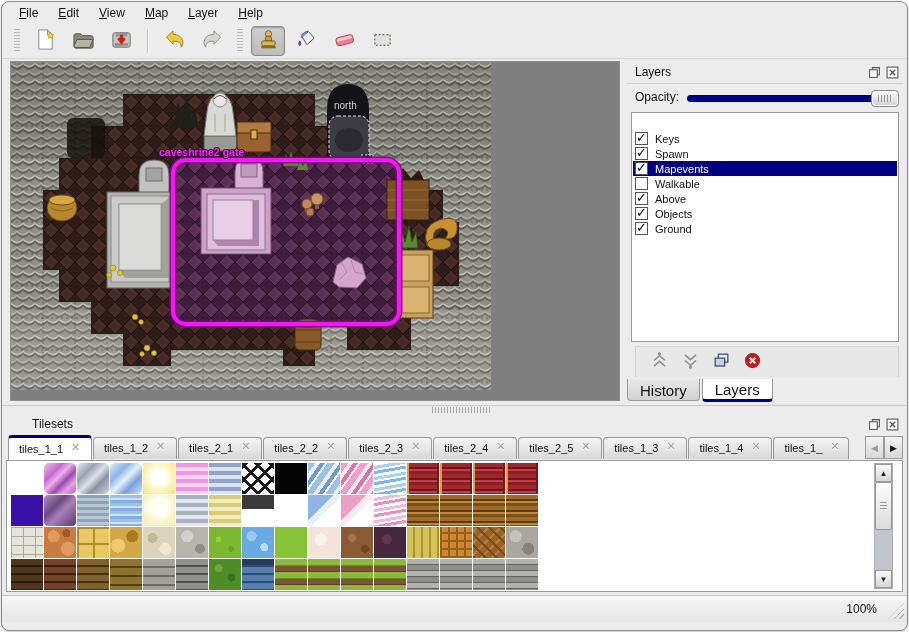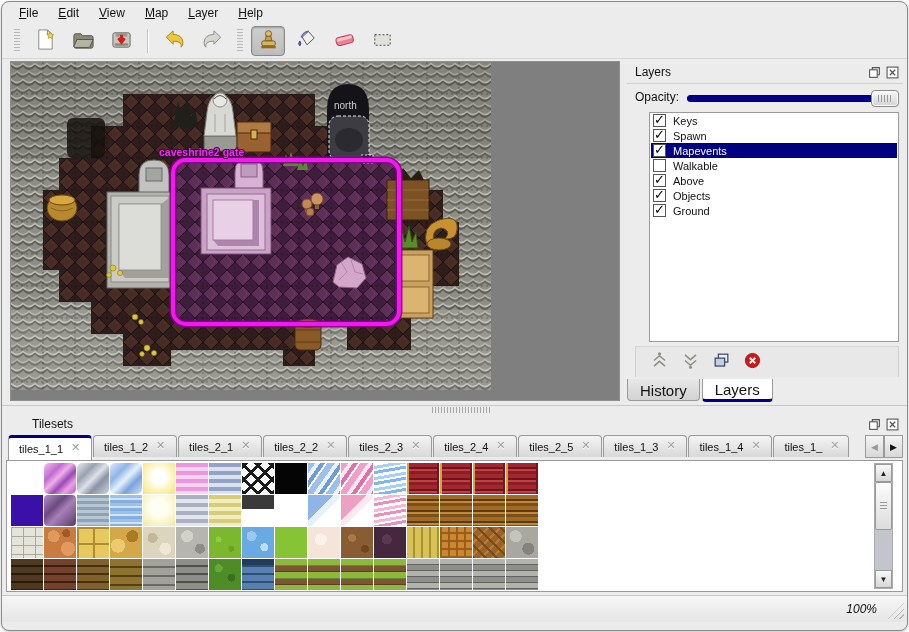--- a/index.html
+++ b/index.html
@@ -28,41 +28,41 @@
   .dock-title{flex:1;}
   .dock-btn{width:14px;height:14px;margin-left:4px;display:flex;align-items:center;justify-content:center;}
   .dock-btn svg{width:13px;height:13px;}
   .opacity-row{height:26px;display:flex;align-items:center;padding:0 4px 0 8px;gap:8px;}
   .slider{flex:1;position:relative;height:16px;}
   .slider-track{position:absolute;left:0;right:0;top:6px;height:5px;border-radius:3px;background:#00008b;border:1px solid #000060;}
   .slider-handle{position:absolute;right:0;top:1px;width:26px;height:15px;border:1px solid #888;border-radius:4px;
     background:linear-gradient(#fafafa,#d2d2d2);box-shadow:inset 0 0 0 1px #fff;}
   .slider-handle::after{content:"";position:absolute;left:6px;right:6px;top:4px;bottom:4px;
     background:repeating-linear-gradient(90deg,#9a9a9a 0 1px,transparent 1px 3px);}
-  .layer-list{flex:1;margin:2px 4px 4px 22px;background:#fff;border:1px solid #9a9a9a;padding:0 1px;overflow:hidden;}
+  .layer-list{flex:1;margin:2px 4px 4px 4px;background:#fff;border:1px solid #9a9a9a;padding:18px 1px;overflow:hidden;}
   .layer-row{display:flex;align-items:center;height:15px;padding-left:2px;}
   .layer-row.selected{background:#000080;color:#fff;}
   .cbx{width:11px;height:11px;border:1px solid #555;background:#fff;margin-right:7px;position:relative;flex:none;}
   .layer-row.checked .cbx::after{content:"✓";position:absolute;left:0px;top:-3px;font-size:13px;font-weight:bold;color:#000;}
   .layer-name{font-size:11px;}
   .layer-actions{height:30px;display:flex;align-items:center;gap:12px;padding-left:14px;border-top:1px solid #d8d8d8;background:#e8e8e8;margin:0 4px 0 8px;border-left:1px solid #d0d0d0;border-right:1px solid #d0d0d0;}
   .layer-actions svg{width:19px;height:19px;}
   .dock-tabs{height:24px;display:flex;align-items:flex-start;padding-left:0px;margin:2px 0 0 0;}
   .btab{height:20px;padding:1px 12px 0;display:flex;align-items:center;border:1px solid #9a9a9a;border-top:none;
     border-radius:0 0 4px 4px;background:linear-gradient(#e8e8e8,#d2d2d2);font-size:15px;margin-right:2px;}
   .btab.active{background:#fff;border-bottom:3px solid #000080;height:19px;}
   
   .splitter{height:10px;position:relative;background:#ececec;}
   .splitter::before{content:"";position:absolute;left:0;right:0;top:2px;height:1px;background:#c8c8c8;}
   .split-grip{position:absolute;left:430px;top:4px;width:60px;height:6px;
     background:repeating-linear-gradient(90deg,#a8a8a8 0 1px,transparent 1px 3px);}
   
   .ts-dock{margin:0 4px;display:flex;flex-direction:column;}
   .ts-header{height:22px;display:flex;align-items:center;padding:0 4px 0 26px;justify-content:space-between;}
-  .ts-tabbar{height:25px;display:flex;align-items:flex-start;padding-left:2px;position:relative;}
+  .ts-tabbar{height:25px;display:flex;align-items:center;padding-left:2px;position:relative;}
   .ts-tab{height:21px;min-width:60px;padding:0 10px;display:flex;align-items:center;gap:8px;justify-content:center;
     border:1px solid #9a9a9a;border-bottom:none;border-radius:4px 4px 0 0;background:linear-gradient(#f4f4f4,#d8d8d8);
     font-size:11px;margin-right:1px;flex:none;}
   .ts-tab.active{background:#fff;border-top:3px solid #000080;height:22px;}
   .ts-tab.truncated{max-width:54px;min-width:0;overflow:hidden;margin-right:0;}
   .tab-close{position:relative;width:10px;height:10px;}
   .tab-close::after{content:"✕";position:absolute;top:-3px;left:0;font-size:11px;font-weight:bold;color:#a0a0a0;text-shadow:0 1px 0 #fff;}
   .tab-scroll{width:17px;height:21px;border:1px solid #9a9a9a;background:linear-gradient(#f4f4f4,#d8d8d8);
     display:flex;align-items:center;justify-content:center;font-size:9px;flex:none;}
   .tab-scroll.left{color:#999;margin-left:auto;}
@@ -71,21 +71,21 @@
   .tileset-grid{position:absolute;left:4px;top:2px;display:grid;grid-template-columns:repeat(16,32px);gap:1px;}
   .tile{width:32px;height:31px;}
   
   .vscroll{position:absolute;right:9px;top:2px;bottom:2px;width:17px;border:1px solid #aaa;background:#c2c6cc;display:flex;flex-direction:column;}
   .vs-btn{height:16px;background:linear-gradient(#fafafa,#d6d6d6);border:1px solid #999;display:flex;align-items:center;justify-content:center;font-size:8px;color:#222;flex:none;}
   .vs-thumb{height:46px;background:linear-gradient(#fcfcfc,#dcdcdc);border:1px solid #999;border-radius:2px;position:relative;flex:none;}
   .vs-thumb::after{content:"";position:absolute;left:4px;right:4px;top:19px;height:8px;
     background:repeating-linear-gradient(180deg,#9a9a9a 0 1px,transparent 1px 3px);}
   
   .statusbar{height:26px;margin-top:3px;border-top:1px solid #c6c6c6;background:linear-gradient(#f6f6f6,#e6e6e6);
-    display:flex;align-items:center;justify-content:flex-end;padding-right:30px;position:relative;flex:none;font-style:italic;}
+    display:flex;align-items:center;justify-content:flex-end;padding-right:30px;position:relative;flex:none;}
   .resize-grip{position:absolute;right:3px;bottom:3px;width:16px;height:16px;
     background:repeating-linear-gradient(135deg,transparent 0 3px,#b4b4b4 3px 4px);
     clip-path:polygon(100% 0,100% 100%,0 100%);}
   
   .t-empty{background:#fff;}
   .t-pink-crystal{background:linear-gradient(135deg,#f2c0ee,#c06ad0 30%,#efb0ea 45%,#9a4ab8 62%,#e8a0e0 78%,#b060c8);border-radius:5px;}
   .t-gray-crystal{background:linear-gradient(135deg,#e8eaf0,#9aa2b2 30%,#dde2ea 50%,#8a92a4 68%,#cdd3dd);border-radius:5px;}
   .t-blue-crystal{background:linear-gradient(135deg,#dceafc,#8fb4e6 30%,#e6f1ff 50%,#7aa2dc 70%,#cfe2f8);border-radius:5px;}
   .t-yellow-glow{background:radial-gradient(circle at 50% 45%,#fff 0 30%,#fdf6c0 55%,#f3e27e 100%);}
   .t-pink-stripes{background:repeating-linear-gradient(180deg,#eb96dd 0 4px,#f7d3f2 4px 8px);}

